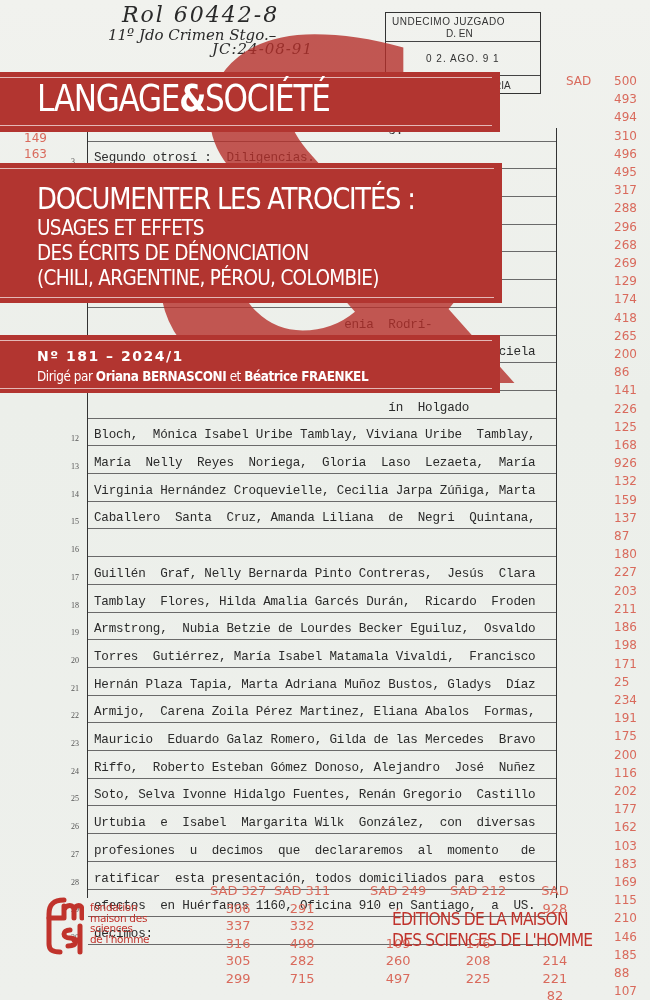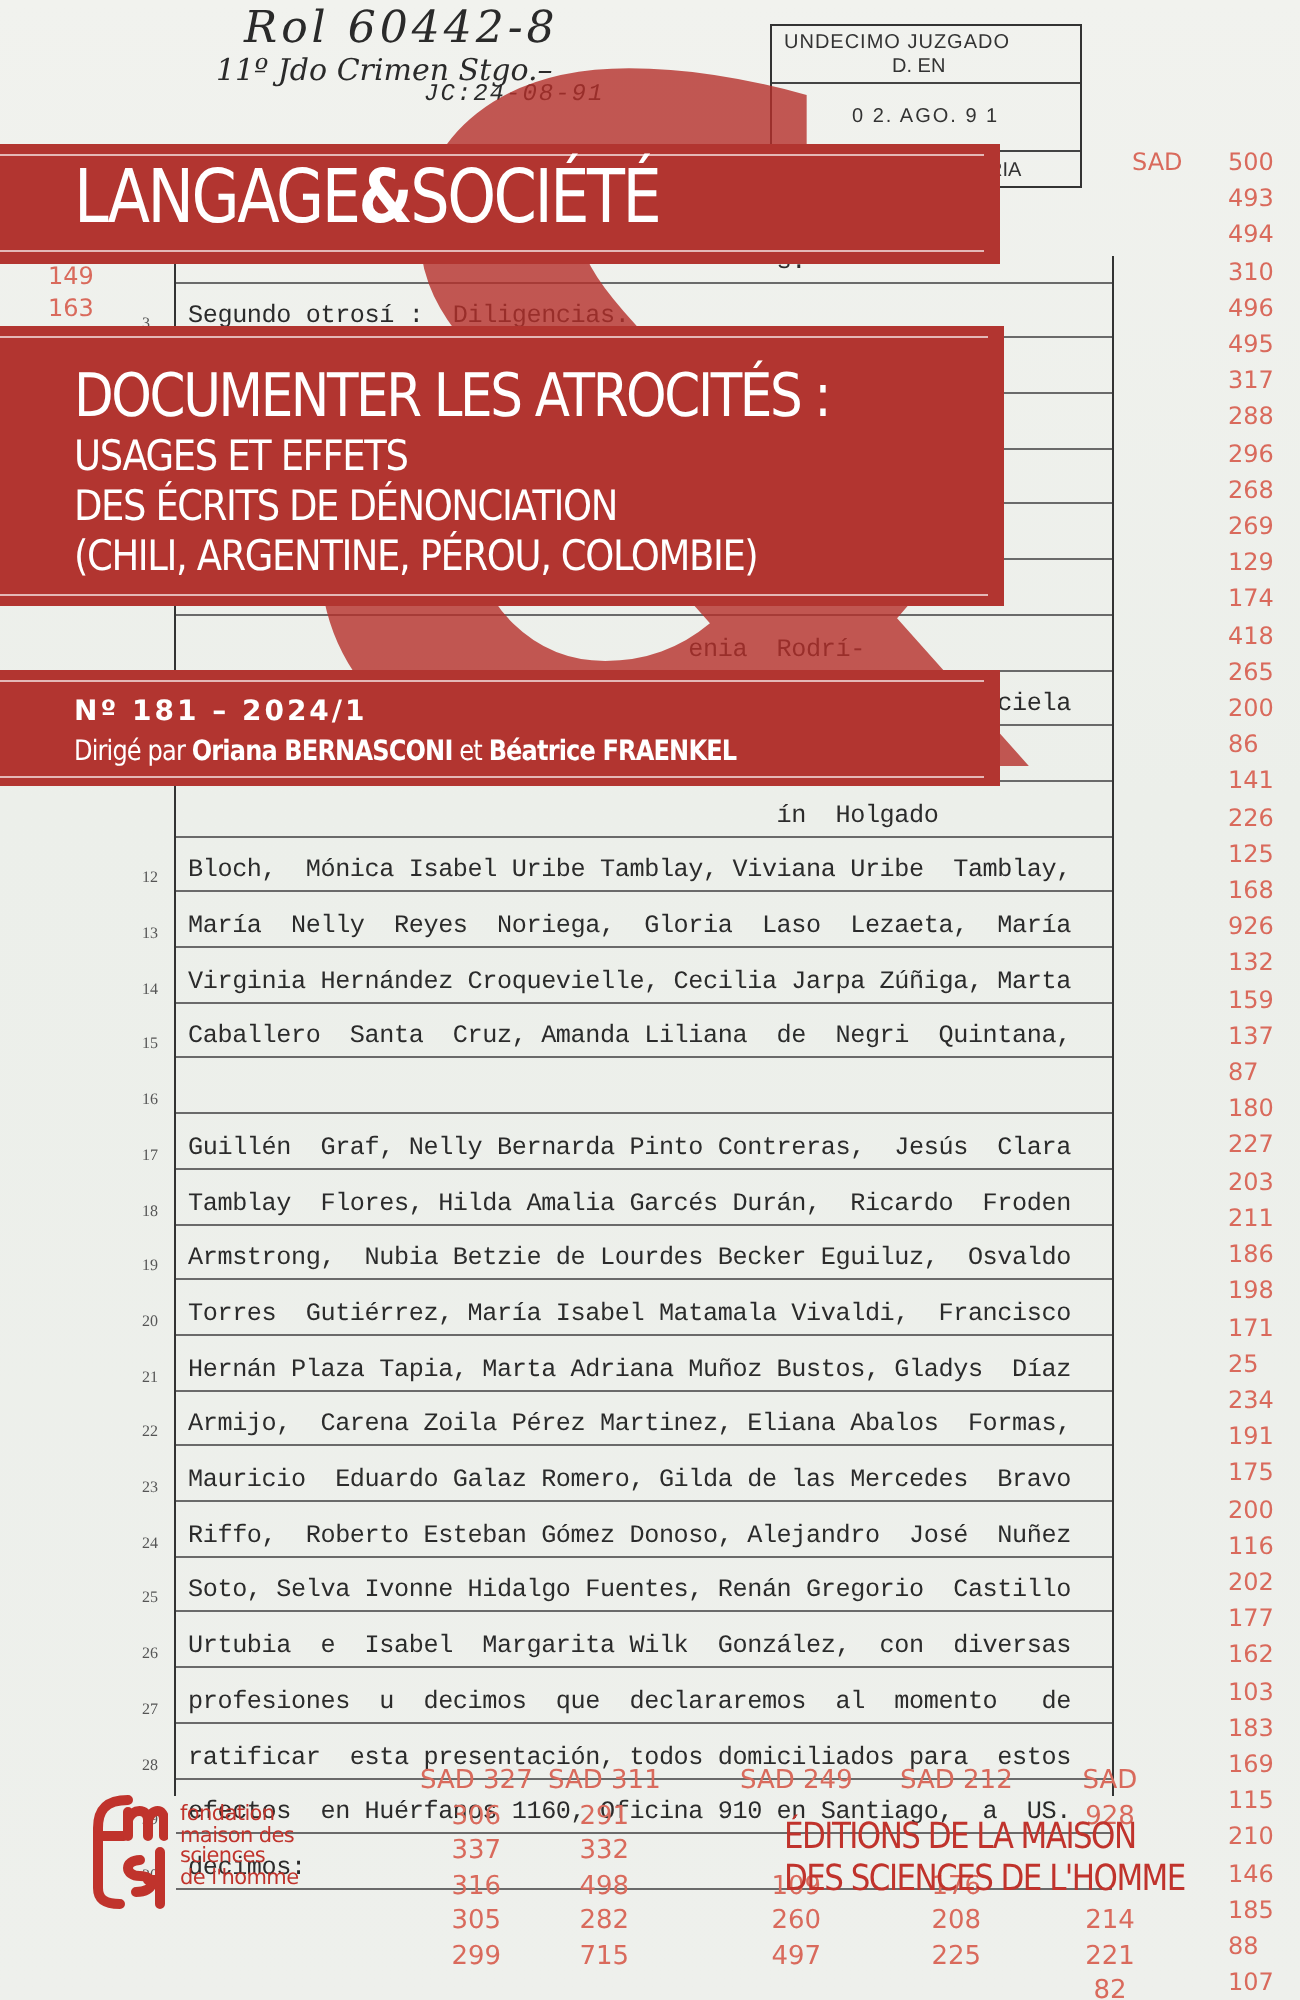--- a/index.html
+++ b/index.html
@@ -9,21 +9,21 @@
     background: #eef0ec;
     font-family: "Liberation Sans", sans-serif;
   }
   .cover { position: absolute; left: 0; top: 0; width: 650px; height: 1000px; overflow: hidden;
     background: linear-gradient(180deg, #f1f2ee 0%, #ecefea 40%, #eef0ec 100%); }
 
   
   .handwriting { position: absolute; font-family: "DejaVu Serif", serif; font-style: italic; color: #2a2a2a; }
   .hw-rol { left: 122px; top: 2px; font-size: 22px; letter-spacing: 2px; }
   .hw-juzg { left: 108px; top: 26px; font-size: 15px; }
-  .hw-jc { left: 212px; top: 40px; font-size: 12px; letter-spacing: 1px; font-family: Liberation Mono, monospace; }
+  .hw-jc { left: 212px; top: 40px; font-size: 15px; letter-spacing: 1px; }
 
   .stamp { position: absolute; left: 385px; top: 12px; width: 156px; height: 82px;
     border: 1.5px solid #333; font-family: "Liberation Sans", sans-serif; color: #333; font-size: 10px; }
   .stamp .s1 { position: absolute; left: 6px; top: 3px; letter-spacing: 0.5px; }
   .stamp .s2 { position: absolute; left: 20px; top: 15px; padding-left: 40px; }
   .stamp .s3 { position: absolute; left: 40px; top: 40px; font-size: 10px; letter-spacing: 1px; }
   .stamp .s4 { position: absolute; left: 108px; top: 67px; }
   .stamp .hl { position: absolute; left: 0; right: 0; border-top: 1px solid #444; }
 
   .doc-table { position: absolute; left: 87px; top: 128px; width: 470px; height: 770px;

